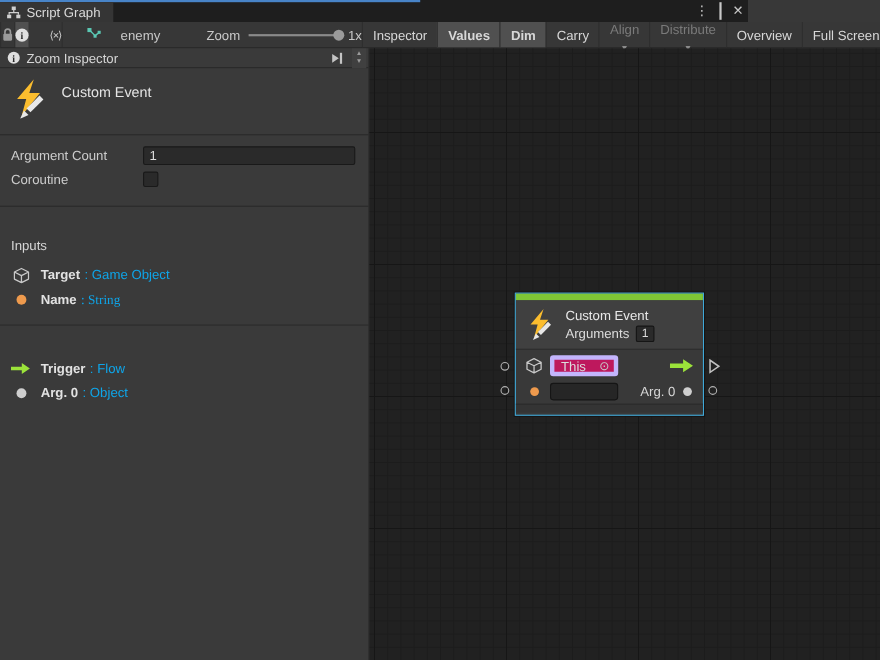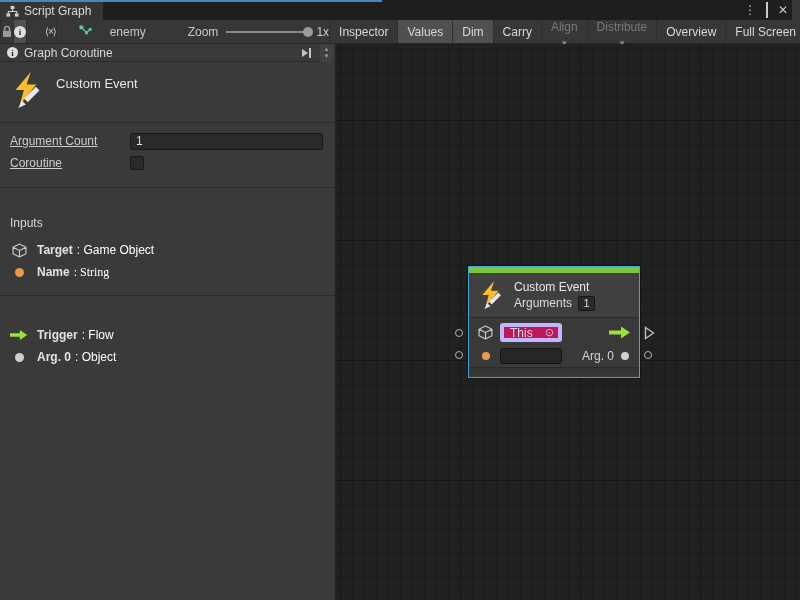--- a/index.html
+++ b/index.html
@@ -4,21 +4,21 @@
 <style>
   * { margin:0; padding:0; box-sizing:border-box; }
   html,body { width:800px; height:600px; overflow:hidden; }
   body {
     font-family:"Liberation Sans", sans-serif;
     background:#383838; color:#d2d2d2; position:relative;
     -webkit-user-select:none; user-select:none;
   }
 
   
-  .titlebar { position:absolute; left:0; top:0; width:792px; height:20px; background:#1e1e1e; }
+  .titlebar { position:absolute; left:0; top:0; width:680px; height:20px; background:#1e1e1e; }
   .focus-line { position:absolute; left:0; top:0; width:382px; height:2px; background:#4884c8; }
   .tab { position:absolute; left:0; top:2px; height:18px; padding:0 12px 0 6px; background:#353535;
          display:flex; align-items:center; gap:5px; font-size:12px; color:#dadada; }
   .win-controls { position:absolute; right:4px; top:0; height:20px; display:flex; align-items:center; gap:10px;
                   color:#c8c8c8; font-size:12px; }
   .win-btn { cursor:default; line-height:20px; }
   .maximize-box { width:9px; height:9px; border:1.5px solid #c8c8c8; }
 
   
   .toolbar { position:absolute; left:0; top:20px; width:800px; height:24px; background:#373737;
@@ -31,53 +31,53 @@
                  font-size:9px; font-weight:bold; display:flex; align-items:center; justify-content:center;
                  font-family:"Liberation Serif", serif; }
   .code-glyph { color:#cfcfcf; font-size:10px; letter-spacing:-1px; }
   .graph-ref { display:flex; align-items:center; gap:18px; padding:0 14px 0 22px; color:#c9c9c9; }
   .zoom-group { display:flex; align-items:center; gap:8px; padding-left:28px; color:#c9c9c9; }
   .zoom-track { width:82px; height:2px; background:#8a8a8a; position:relative; }
   .zoom-thumb { position:absolute; right:-5px; top:-4px; width:10px; height:10px; border-radius:50%; background:#9a9a9a; }
   .tb-buttons { margin-left:auto; display:flex; align-items:stretch; }
   .btn { display:flex; align-items:center; gap:4px; padding:0 9px; border-left:1px solid #2e2e2e;
          color:#d8d8d8; white-space:nowrap; }
-  .btn.active { background:#505050; }
+  .btn.active { background:#505050;font-weight:bold; }
   .btn.disabled { color:#7a7a7a;flex-direction:column; }
   .dd-arrow { font-size:9px; color:#8a8a8a; }
 
   
   .inspector { position:absolute; left:0; top:44px; width:336px; height:556px; background:#3a3a3a;
                border-right:1px solid #242424; font-size:12px; }
   .insp-titlebar { height:18px; display:flex; align-items:center; gap:6px; padding:0 2px 0 7px;
                    border-bottom:1px solid #2a2a2a; color:#d6d6d6; }
   .insp-title { flex:1; }
   .dock-icon { display:flex; align-items:center; gap:1px; padding:0 3px; }
   .dock-tri { width:0; height:0; border-left:6px solid #c4c4c4; border-top:4px solid transparent; border-bottom:4px solid transparent; }
   .dock-bar { width:2px; height:10px; background:#c4c4c4; }
   .spinner { width:13px; height:18px; display:flex; flex-direction:column; align-items:center; justify-content:center;
              background:#404040; color:#9a9a9a; font-size:6px; line-height:7px; }
 
   .event-header { display:flex; align-items:flex-start; gap:10px; padding:10px 8px 14px 10px; border-bottom:1px solid #2a2a2a; }
   .event-title { font-size:13px; color:#e4e4e4; padding-top:4px; }
 
   .fields { padding:8px 12px 12px 10px; border-bottom:1px solid #2a2a2a; }
   .field-row { display:flex; align-items:center; height:20px; margin-bottom:2px; }
-  .field-label { width:120px; color:#cccccc;text-decoration:underline; }
+  .field-label { width:120px; color:#cccccc; }
   .text-field { flex:1; height:17px; background:#2a2a2a; border:1px solid #191919; border-radius:2px;
                 color:#dcdcdc; padding:0 5px; font-size:12px; line-height:15px; }
   .checkbox { width:14px; height:14px; background:#2a2a2a; border:1px solid #191919; border-radius:2px; }
 
   .io-section { padding:8px 10px 12px 10px;margin-top:20px; }
   .io-section.bordered { border-bottom:1px solid #2a2a2a; }
   .io-heading { color:#d6d6d6; margin-bottom:9px; }
   .io-row { display:flex; align-items:center; gap:9px; height:22px; }
   .io-icon { width:18px; display:flex; align-items:center; justify-content:center; }
   .io-name { font-weight:bold; color:#e2e2e2; }
-  .io-type { color:#ffffff; }
+  .io-type { color:#0ea5e9; }
   .dot { border-radius:50%; }
   .dot.orange { width:9px; height:9px; background:#ee9a4d; }
   .dot.gray { width:9px; height:9px; background:#cfcfcf; }
 
   
   .canvas { position:absolute; left:336px; top:44px; width:464px; height:556px;
     background-color:#212121;
     background-image:
       linear-gradient(#161616 1px, transparent 1px),
       linear-gradient(90deg, #161616 1px, transparent 1px),
@@ -189,21 +189,21 @@
     <div class="btn">
         <span>Full Screen</span>
       </div>
   </div>
 </div>
 
 <div class="inspector">
 
   <div class="insp-titlebar">
     <span class="info-circle" style="width:11px;height:11px;">i</span>
-    <span class="insp-title">Graph Coroutine</span>
+    <span class="insp-title">Zoom Inspector</span>
     <span class="dock-icon">
       <span class="dock-tri"></span>
       <span class="dock-bar"></span>
     </span>
     <span class="spinner">
       <span>▲</span>
       <span>▼</span>
     </span>
   </div>
 

